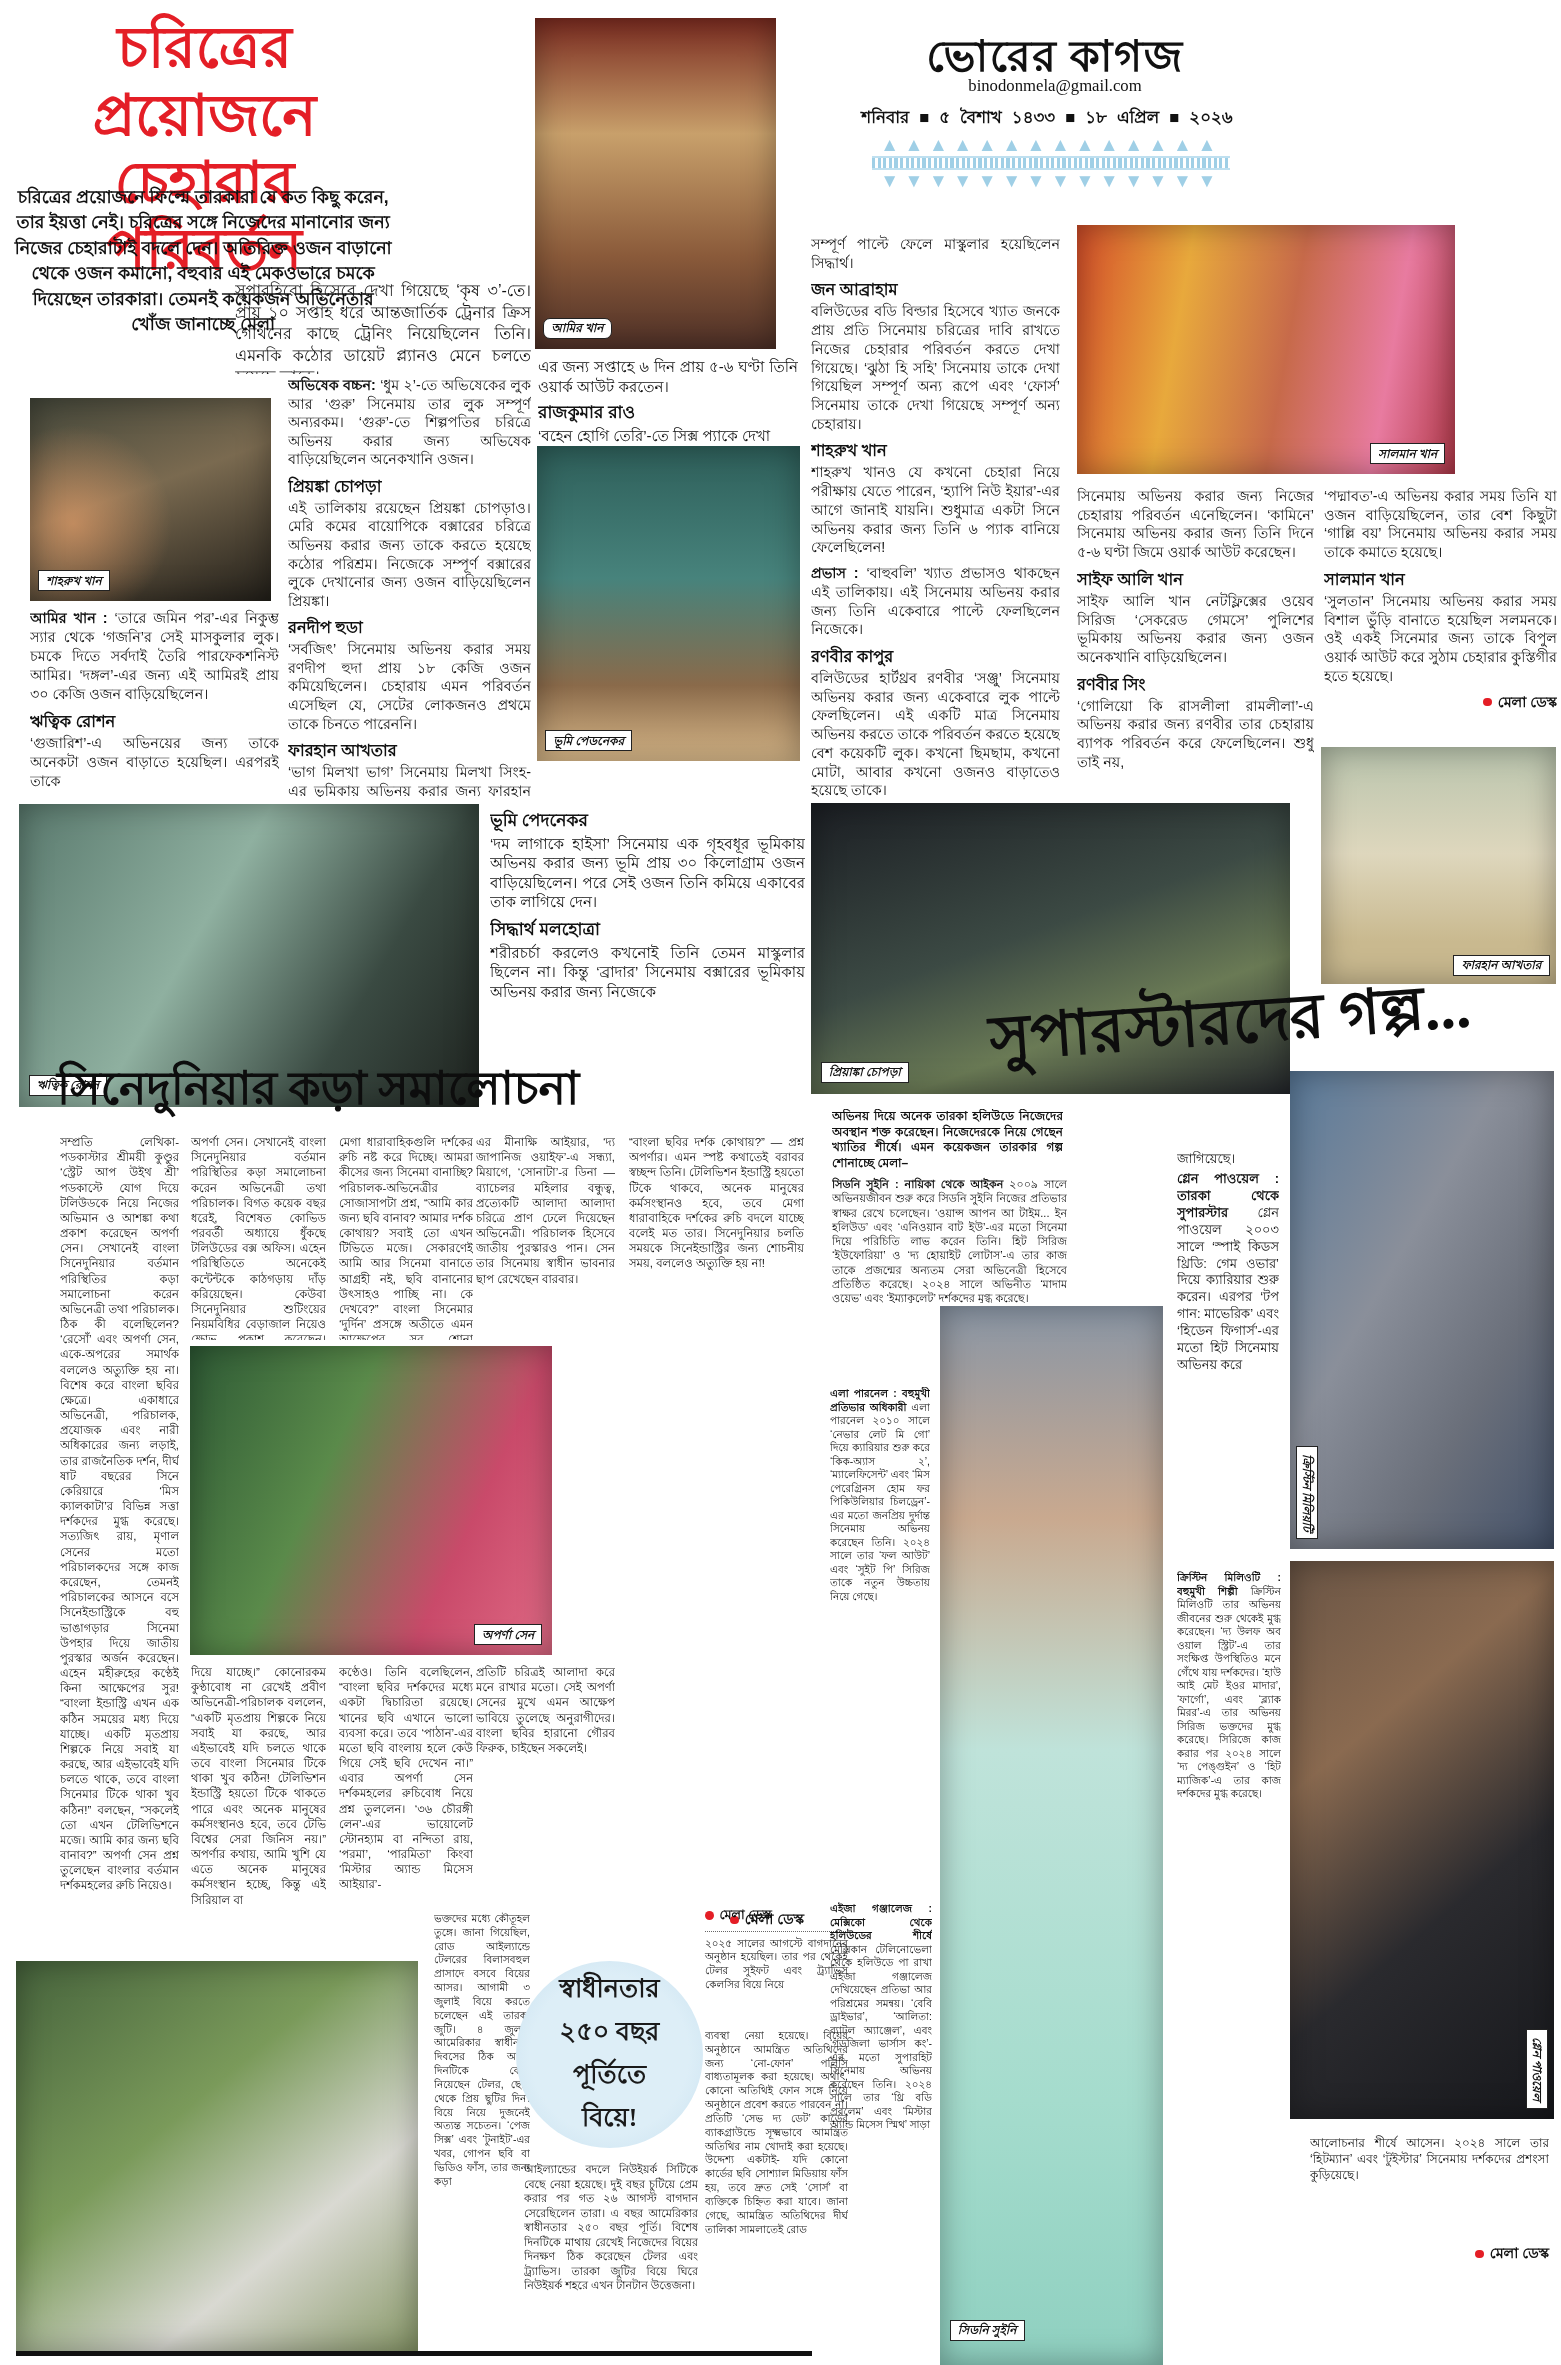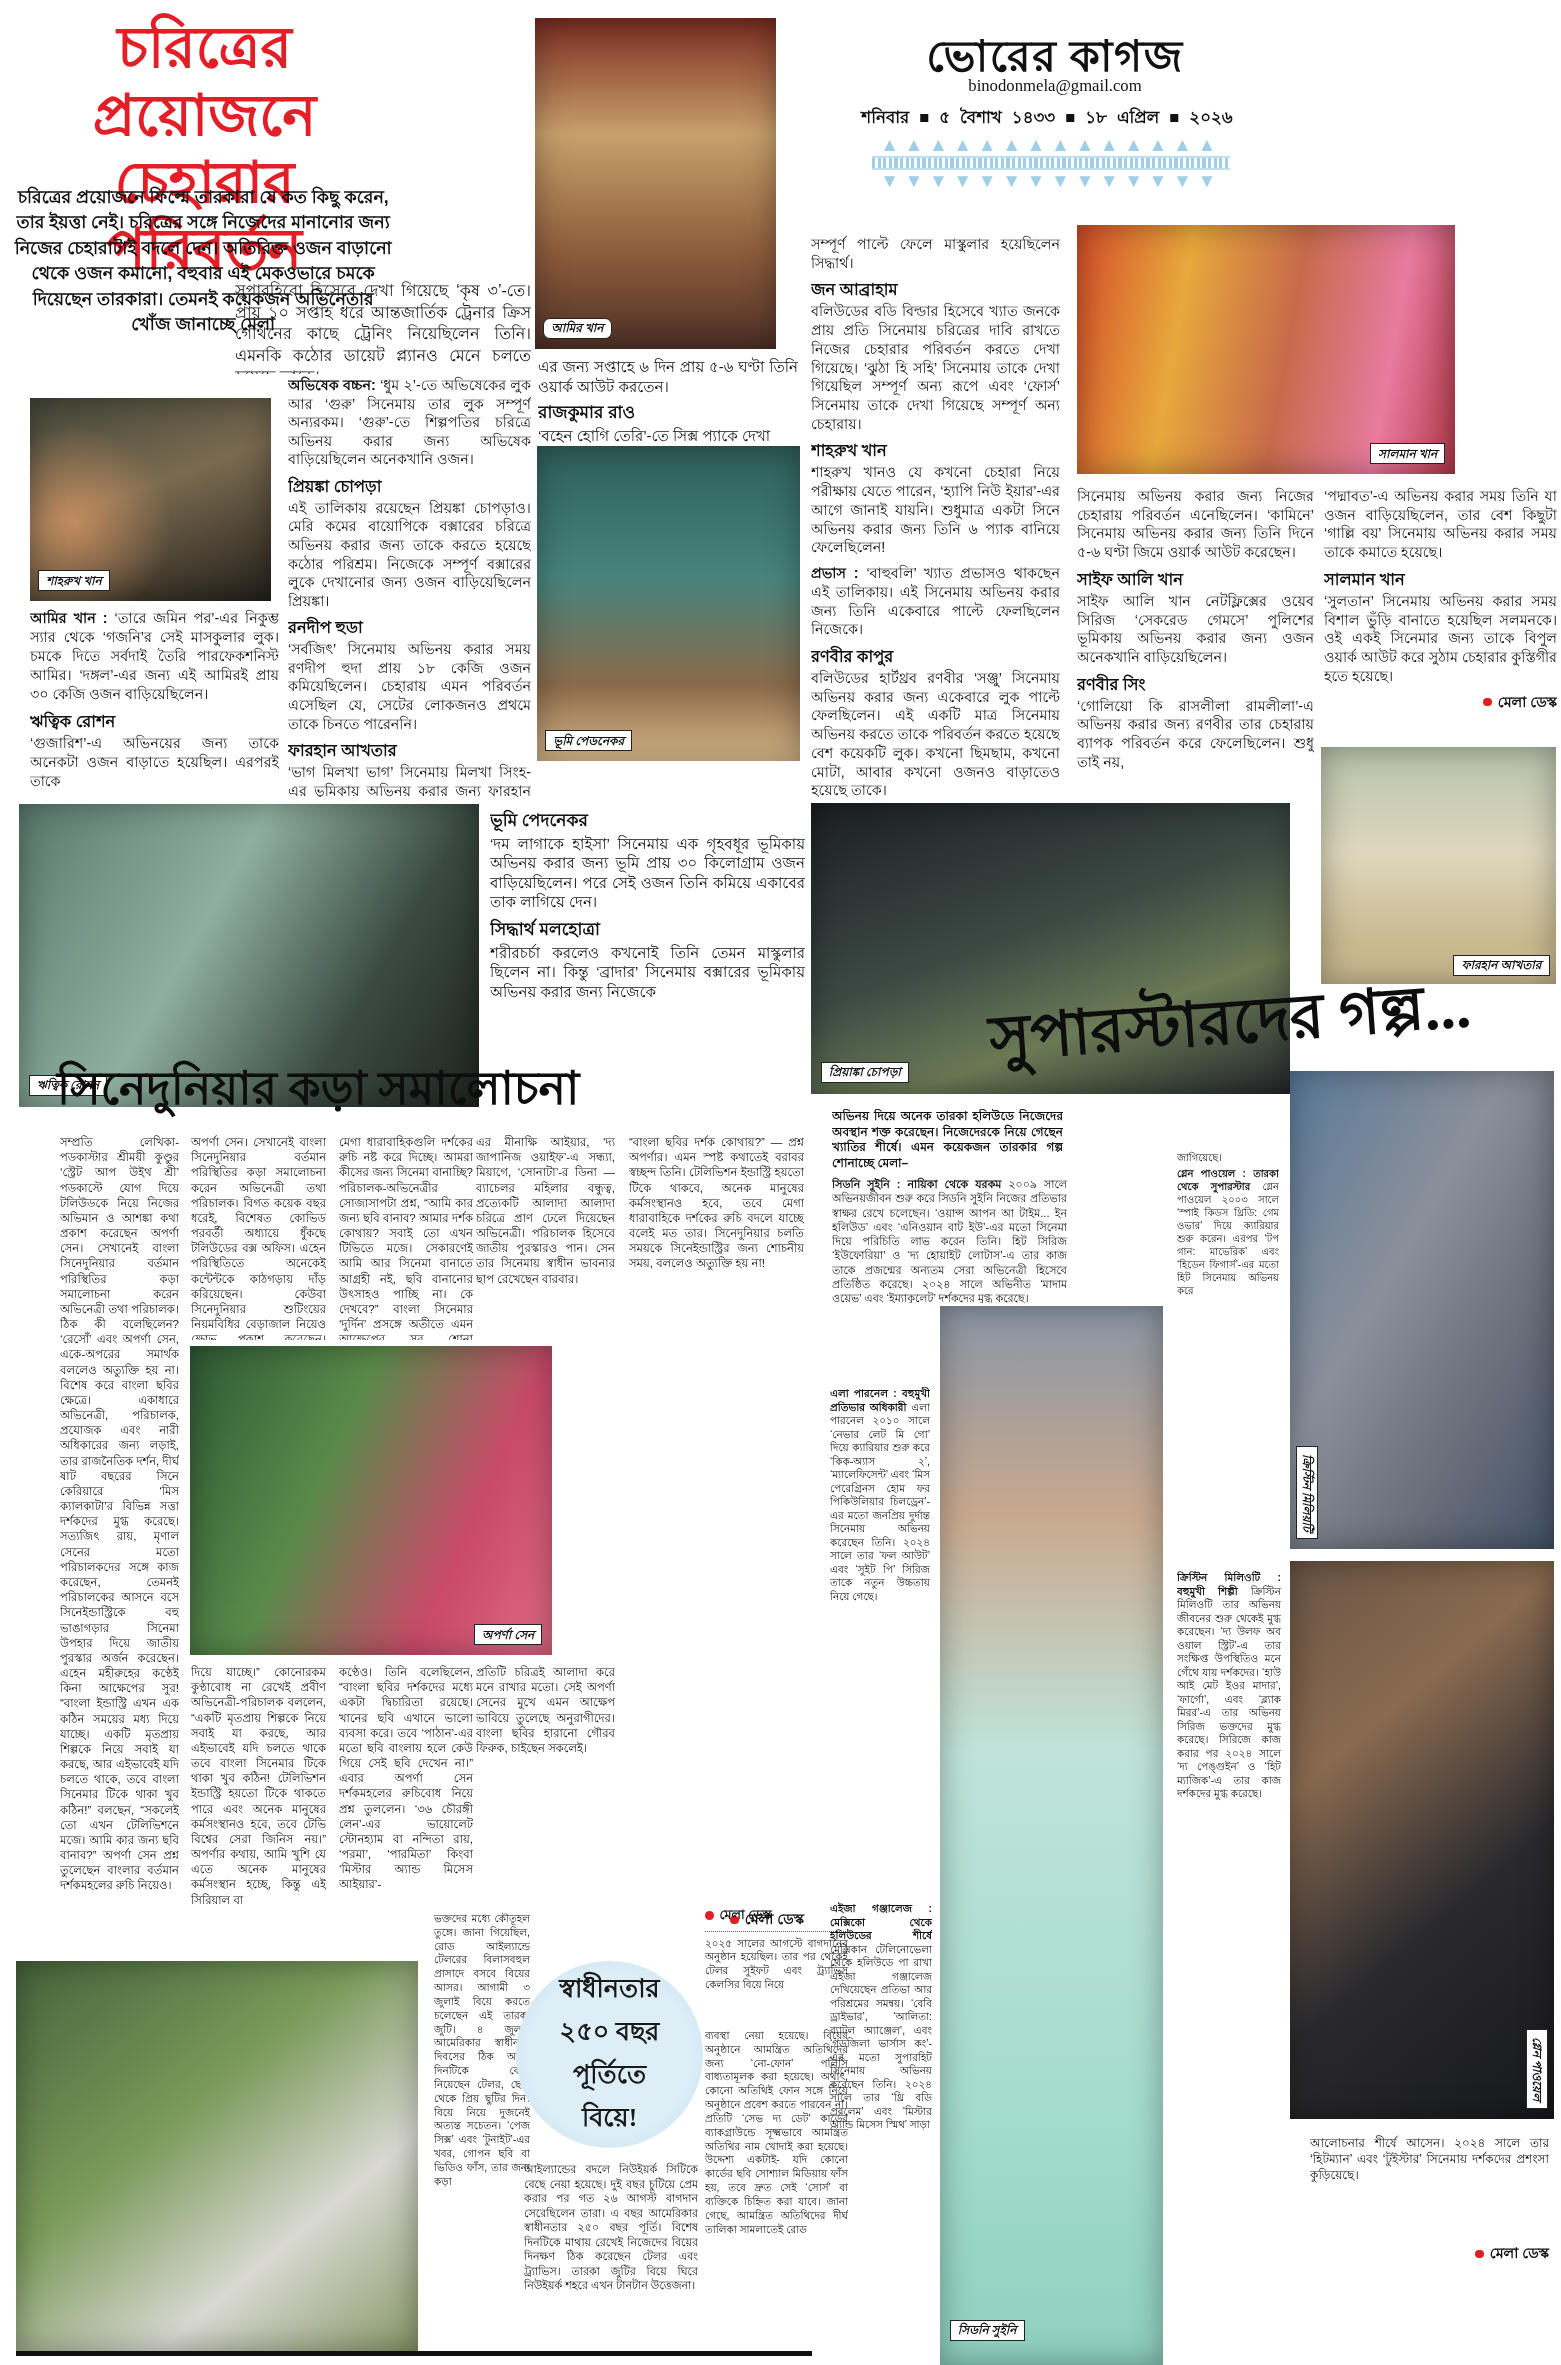--- a/index.html
+++ b/index.html
@@ -174,40 +174,40 @@
   </div>
 
   <div class="abs jc" style="left:191px;top:1665px;width:135px;height:275px;font-size:11.5px;line-height:1.32;overflow:hidden;">দিয়ে যাচ্ছে।” কোনোরকম কুণ্ঠাবোধ না রেখেই প্রবীণ অভিনেত্রী-পরিচালক বললেন, “একটি মৃতপ্রায় শিল্পকে নিয়ে সবাই যা করছে, আর এইভাবেই যদি চলতে থাকে তবে বাংলা সিনেমার টিকে থাকা খুব কঠিন! টেলিভিশন ইন্ডাস্ট্রি হয়তো টিকে থাকতে পারে এবং অনেক মানুষের কর্মসংস্থানও হবে, তবে টেভি বিশ্বের সেরা জিনিস নয়।” অপর্ণার কথায়, আমি খুশি যে এতে অনেক মানুষের কর্মসংস্থান হচ্ছে, কিন্তু এই সিরিয়াল বা</div>
   <div class="abs jc" style="left:339px;top:1665px;width:134px;height:275px;font-size:11.5px;line-height:1.32;overflow:hidden;">কণ্ঠেও। তিনি বলেছিলেন, “বাংলা ছবির দর্শকদের মধ্যে একটা দ্বিচারিতা রয়েছে। খানের ছবি এখানে ভালো ব্যবসা করে। তবে ‘পাঠান’-এর মতো ছবি বাংলায় হলে কেউ গিয়ে সেই ছবি দেখেন না।” এবার অপর্ণা সেন দর্শকমহলের রুচিবোধ নিয়ে প্রশ্ন তুললেন। ‘৩৬ চৌরঙ্গী লেন’-এর ভায়োলেট স্টোনহ্যাম বা নন্দিতা রায়, ‘পরমা’, ‘পারমিতা’ কিংবা ‘মিস্টার অ্যান্ড মিসেস আইয়ার’-</div>
   <div class="abs jc" style="left:476px;top:1665px;width:139px;height:275px;font-size:11.5px;line-height:1.32;overflow:hidden;">প্রতিটি চরিত্রই আলাদা করে মনে রাখার মতো। সেই অপর্ণা সেনের মুখে এমন আক্ষেপ ভাবিয়ে তুলেছে অনুরাগীদের। বাংলা ছবির হারানো গৌরব ফিরুক, চাইছেন সকলেই।</div>
 
   <div class="abs h-blk" style="left:992px;top:1005px;width:573px;font-size:62px;transform:rotate(-4deg);transform-origin:left bottom;">সুপারস্টারদের গল্প...</div>
   <div class="abs jc" style="left:832px;top:1109px;width:231px;height:65px;font-size:12px;font-weight:bold;line-height:1.3;overflow:hidden;">অভিনয় দিয়ে অনেক তারকা হলিউডে নিজেদের অবস্থান শক্ত করেছেন। নিজেদেরকে নিয়ে গেছেন খ্যাতির শীর্ষে। এমন কয়েকজন তারকার গল্প শোনাচ্ছে মেলা–</div>
 
   <div class="abs jc" style="left:832px;top:1177px;width:235px;height:126px;font-size:11px;line-height:1.3;overflow:hidden;">
-    <b class="runin">সিডনি সুইনি : নায়িকা থেকে যরকম</b>
+    <b class="runin">সিডনি সুইনি : নায়িকা থেকে আইকন</b>
     <span>২০০৯ সালে অভিনয়জীবন শুরু করে সিডনি সুইনি নিজের প্রতিভার স্বাক্ষর রেখে চলেছেন। ‘ওয়ান্স আপন আ টাইম... ইন হলিউড’ এবং ‘এনিওয়ান বাট ইউ’-এর মতো সিনেমা দিয়ে পরিচিতি লাভ করেন তিনি। হিট সিরিজ ‘ইউফোরিয়া’ ও ‘দ্য হোয়াইট লোটাস’-এ তার কাজ তাকে প্রজন্মের অন্যতম সেরা অভিনেত্রী হিসেবে প্রতিষ্ঠিত করেছে। ২০২৪ সালে অভিনীত ‘মাদাম ওয়েভ’ এবং ‘ইম্যাকুলেট’ দর্শকদের মুগ্ধ করেছে।</span>
   </div>
 
   <div class="ph g-sydney" style="left:940px;top:1306px;width:223px;height:1059px;">
     <span class="cap" style="left:9.6px;bottom:24px;">সিডনি সুইনি</span>
   </div>
 
   <div class="abs jc" style="left:830px;top:1387px;width:100px;height:498px;font-size:10.4px;line-height:1.3;overflow:hidden;">
     <b class="runin">এলা পারনেল : বহুমুখী প্রতিভার অধিকারী</b>
     <span>এলা পারনেল ২০১০ সালে ‘নেভার লেট মি গো’ দিয়ে ক্যারিয়ার শুরু করে ‘কিক-অ্যাস ২’, ‘ম্যালেফিসেন্ট’ এবং ‘মিস পেরেগ্রিনস হোম ফর পিকিউলিয়ার চিলড্রেন’-এর মতো জনপ্রিয় দুর্দান্ত সিনেমায় অভিনয় করেছেন তিনি। ২০২৪ সালে তার ‘ফল আউট’ এবং ‘সুইট পি’ সিরিজ তাকে নতুন উচ্চতায় নিয়ে গেছে।</span>
   </div>
 
   <div class="abs jc" style="left:830px;top:1902px;width:102px;height:458px;font-size:10.4px;line-height:1.3;overflow:hidden;">
     <b class="runin">এইজা গঞ্জালেজ :</b>
     <b class="runin">মেক্সিকো থেকে হলিউডের শীর্ষে</b>
     <span>মেক্সিকান টেলিনোভেলা থেকে হলিউডে পা রাখা এইজা গঞ্জালেজ দেখিয়েছেন প্রতিভা আর পরিশ্রমের সমন্বয়। ‘বেবি ড্রাইভার’, ‘আলিতা: ব্যাটল অ্যাঞ্জেল’, এবং ‘গডজিলা ভার্সাস কং’-এর মতো সুপারহিট সিনেমায় অভিনয় করেছেন তিনি। ২০২৪ সালে তার ‘থ্রি বডি প্রবলেম’ এবং ‘মিস্টার অ্যান্ড মিসেস স্মিথ’ সাড়া</span>
   </div>
 
-  <div class="abs jc" style="left:1177px;top:1151px;width:102px;height:402px;font-size:10px;line-height:1.3;overflow:hidden;">
+  <div class="abs jc" style="left:1177px;top:1151px;width:102px;height:402px;font-size:13px;line-height:1.3;overflow:hidden;">
     <p style="margin:0 0 3.2px 0;">জাগিয়েছে।</p>
     <b class="runin">গ্লেন পাওয়েল : তারকা থেকে সুপারস্টার</b>
     <span>গ্লেন পাওয়েল ২০০৩ সালে ‘স্পাই কিডস থ্রিডি: গেম ওভার’ দিয়ে ক্যারিয়ার শুরু করেন। এরপর ‘টপ গান: মাভেরিক’ এবং ‘হিডেন ফিগার্স’-এর মতো হিট সিনেমায় অভিনয় করে</span>
   </div>
 
   <div class="abs jc" style="left:1177px;top:1571px;width:104px;height:350px;font-size:10.4px;line-height:1.3;overflow:hidden;">
     <b class="runin">ক্রিস্টিন মিলিওটি : বহুমুখী শিল্পী</b>
     <span>ক্রিস্টিন মিলিওটি তার অভিনয় জীবনের শুরু থেকেই মুগ্ধ করেছেন। ‘দ্য উলফ অব ওয়াল স্ট্রিট’-এ তার সংক্ষিপ্ত উপস্থিতিও মনে গেঁথে যায় দর্শকদের। ‘হাউ আই মেট ইওর মাদার’, ‘ফার্গো’, এবং ‘ব্ল্যাক মিরর’-এ তার অভিনয় সিরিজ ভক্তদের মুগ্ধ করেছে। সিরিজে কাজ করার পর ২০২৪ সালে ‘দ্য পেঙ্গুইন’ ও ‘হিট ম্যাজিক’-এ তার কাজ দর্শকদের মুগ্ধ করেছে।</span>
   </div>
 

